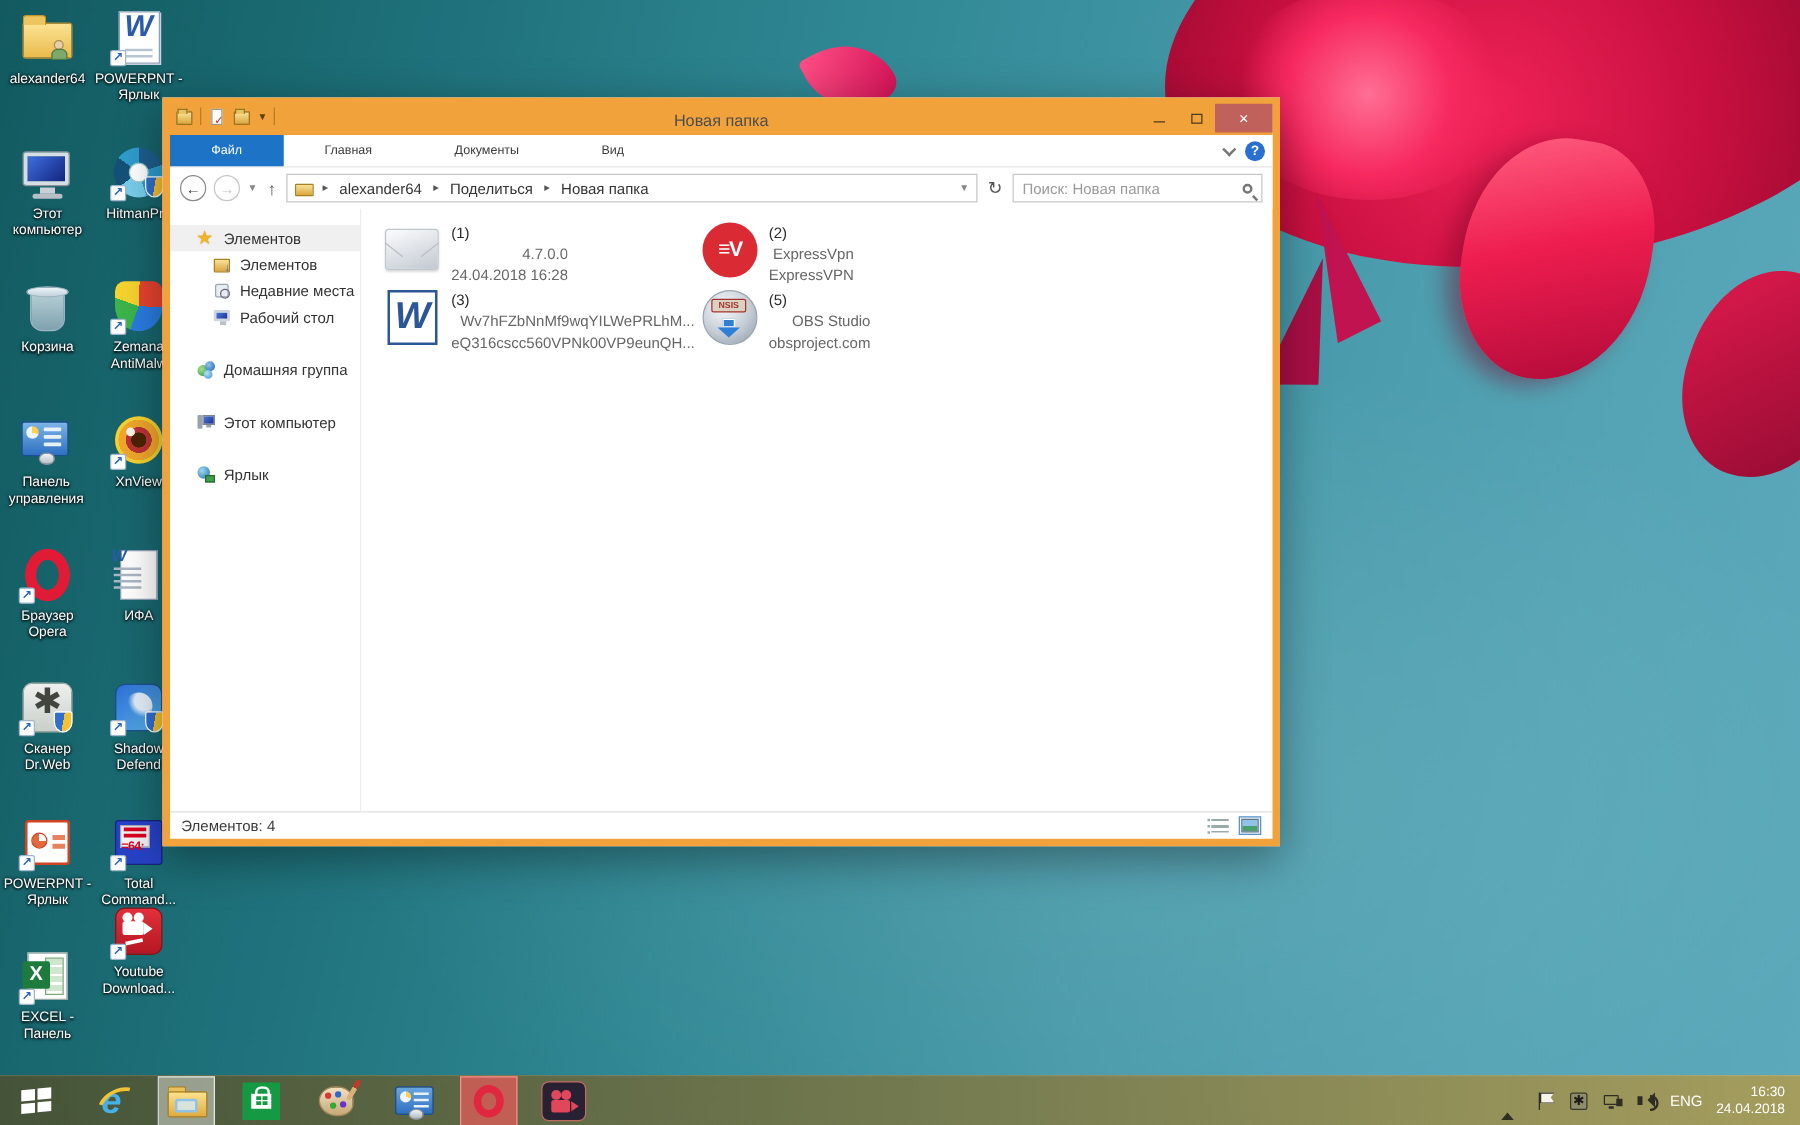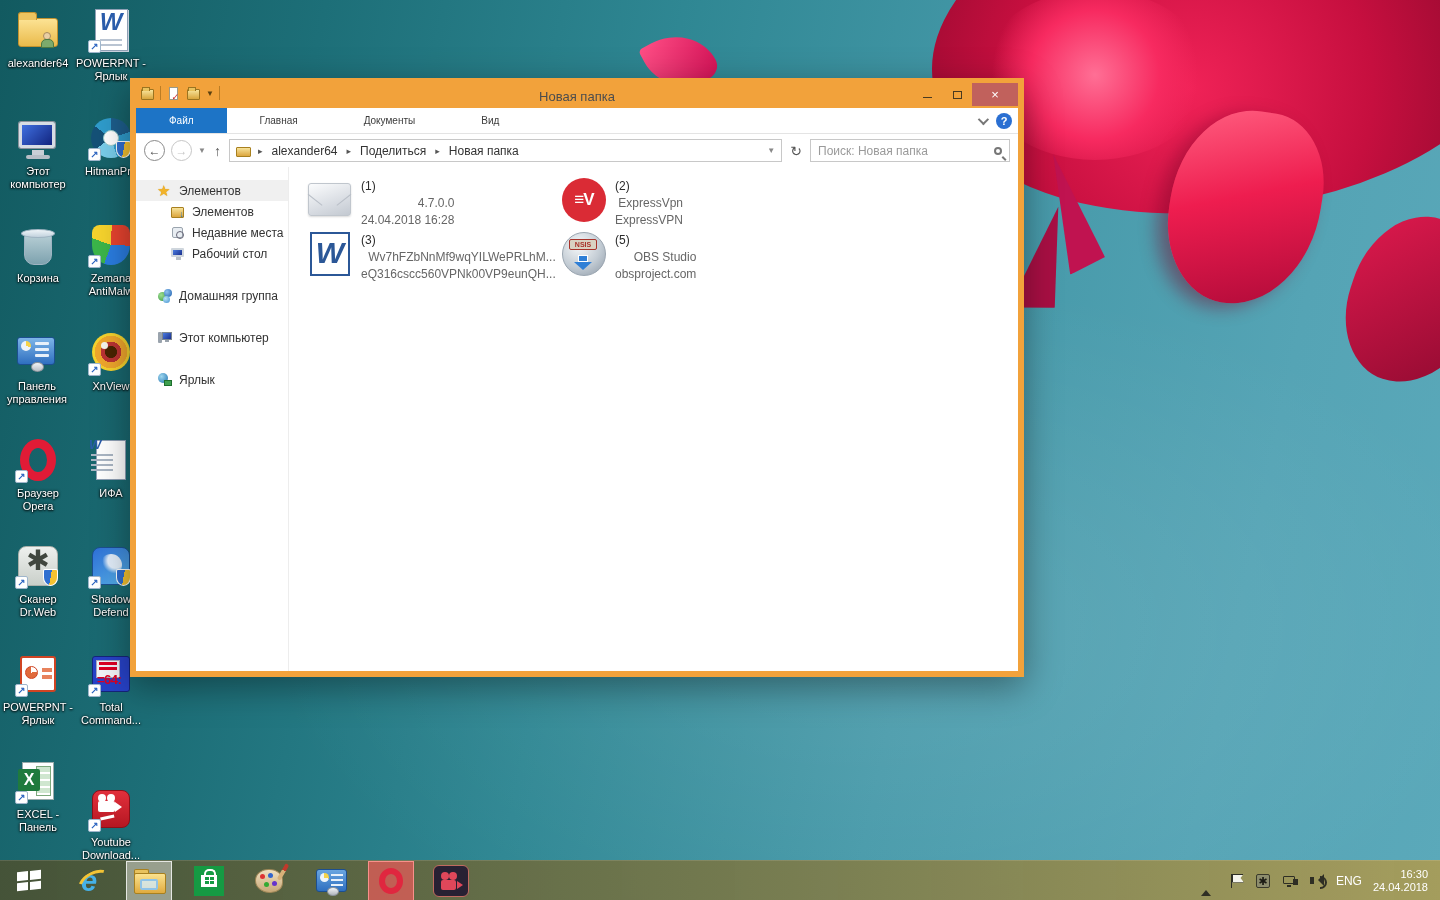--- a/index.html
+++ b/index.html
@@ -85,21 +85,21 @@
   .xnv::after{content:"";position:absolute;left:9px;top:9px;width:7px;height:7px;border-radius:50%;background:#f6f6ee;}
   .ifa-pg{position:absolute;left:9px;top:4px;width:30px;height:40px;background:#fff;border:1px solid #8fa0b5;}
   .ifa-w{position:absolute;left:2px;top:1px;color:#2a5caa;font-weight:bold;font-size:13px;font-style:italic;}
   .ifa-l{position:absolute;left:4px;top:18px;width:22px;height:2px;background:#aab6c4;box-shadow:0 5px #aab6c4,0 10px #aab6c4,0 15px #aab6c4;}
   .shd{position:absolute;left:5px;top:5px;width:38px;height:38px;border-radius:8px;
     background:linear-gradient(140deg,#2e6fd8,#58b4ea);border:1px solid #1c4f90;}
   .shd::after{content:"";position:absolute;left:7px;top:6px;width:22px;height:22px;border-radius:50%;
     background:radial-gradient(circle at 70% 30%,#fff 0 35%,transparent 60%);opacity:.85;}
   .tc-bg{position:absolute;left:5px;top:6px;width:38px;height:36px;background:#2742c8;border-radius:3px;border:1px solid #15257a;}
   .tc-lbl{position:absolute;left:9px;top:10px;width:24px;height:18px;background:#f2f4f8;border:1px solid #aab;}
-  .tc-64{position:absolute;left:10px;top:22px;font-size:13px;font-weight:bold;color:#d02;letter-spacing:-.5px;}
+  .tc-64{position:absolute;left:10px;top:22px;font-size:10px;font-weight:bold;color:#d02;letter-spacing:-.5px;}
   .tc-strip{position:absolute;left:12px;top:12px;width:18px;height:3px;background:#d02;box-shadow:0 5px #d02;}
   .ytd{position:absolute;left:5px;top:5px;width:38px;height:38px;border-radius:8px;background:linear-gradient(#e2303c,#b51722);border:1px solid #8d0f18;}
   .ytd-cam{position:absolute;left:11px;top:16px;width:17px;height:11px;background:#fff;border-radius:2px;}
   .ytd-c1{position:absolute;left:11px;top:9px;width:8px;height:8px;border-radius:50%;background:#fff;}
   .ytd-c2{position:absolute;left:20px;top:9px;width:8px;height:8px;border-radius:50%;background:#fff;}
   .ytd-lens{position:absolute;left:28px;top:17px;width:0;height:0;border:5px solid transparent;border-left:7px solid #fff;}
   .ytd-chk{position:absolute;left:13px;top:28px;width:14px;height:6px;border-bottom:3px solid #fff;transform:rotate(-12deg);}
   
   .window{position:absolute;left:130px;top:78px;width:894px;height:599px;z-index:5;
     border:6px solid #f2a23b;background:#fff;box-shadow:0 10px 34px rgba(0,0,0,.38);display:flex;flex-direction:column;}
@@ -386,21 +386,21 @@
 <div class="dicon" style="left:75px;top:650px">
   <div class="i48">
       <div class="tc-bg"></div>
       <div class="tc-lbl"></div>
       <div class="tc-strip"></div>
       <div class="tc-64">=64:</div>
       <div class="sc"></div>
     </div>
   <div class="dlabel">Total Command...</div>
 </div>
-<div class="dicon" style="left:75px;top:785px">
+<div class="dicon" style="left:75px;top:721px">
   <div class="i48">
       <div class="ytd"></div>
       <div class="ytd-c1"></div>
       <div class="ytd-c2"></div>
       <div class="ytd-cam"></div>
       <div class="ytd-lens"></div>
       <div class="ytd-chk"></div>
       <div class="sc"></div>
     </div>
   <div class="dlabel">Youtube Download...</div>
@@ -558,20 +558,28 @@
           </div>
         <div>
           <div class="ftxt fname">(5)</div>
           <div class="ftxt fmeta">OBS Studio</div>
           <div class="ftxt fmeta">obsproject.com</div>
         </div>
       </div>
     </div>
   </div>
 
+  <div class="statusbar">
+    <span>Элементов: 4</span>
+    <span class="sp"></span>
+    <span class="vico">
+        <span class="vlist"></span>
+      </span>
+    <span class="vico vthumb"></span>
+  </div>
 </div>
 
 <div class="taskbar">
   <div class="startbtn">
     <div class="winlogo">
         <span></span>
         <span></span>
         <span></span>
         <span></span>
       </div>

